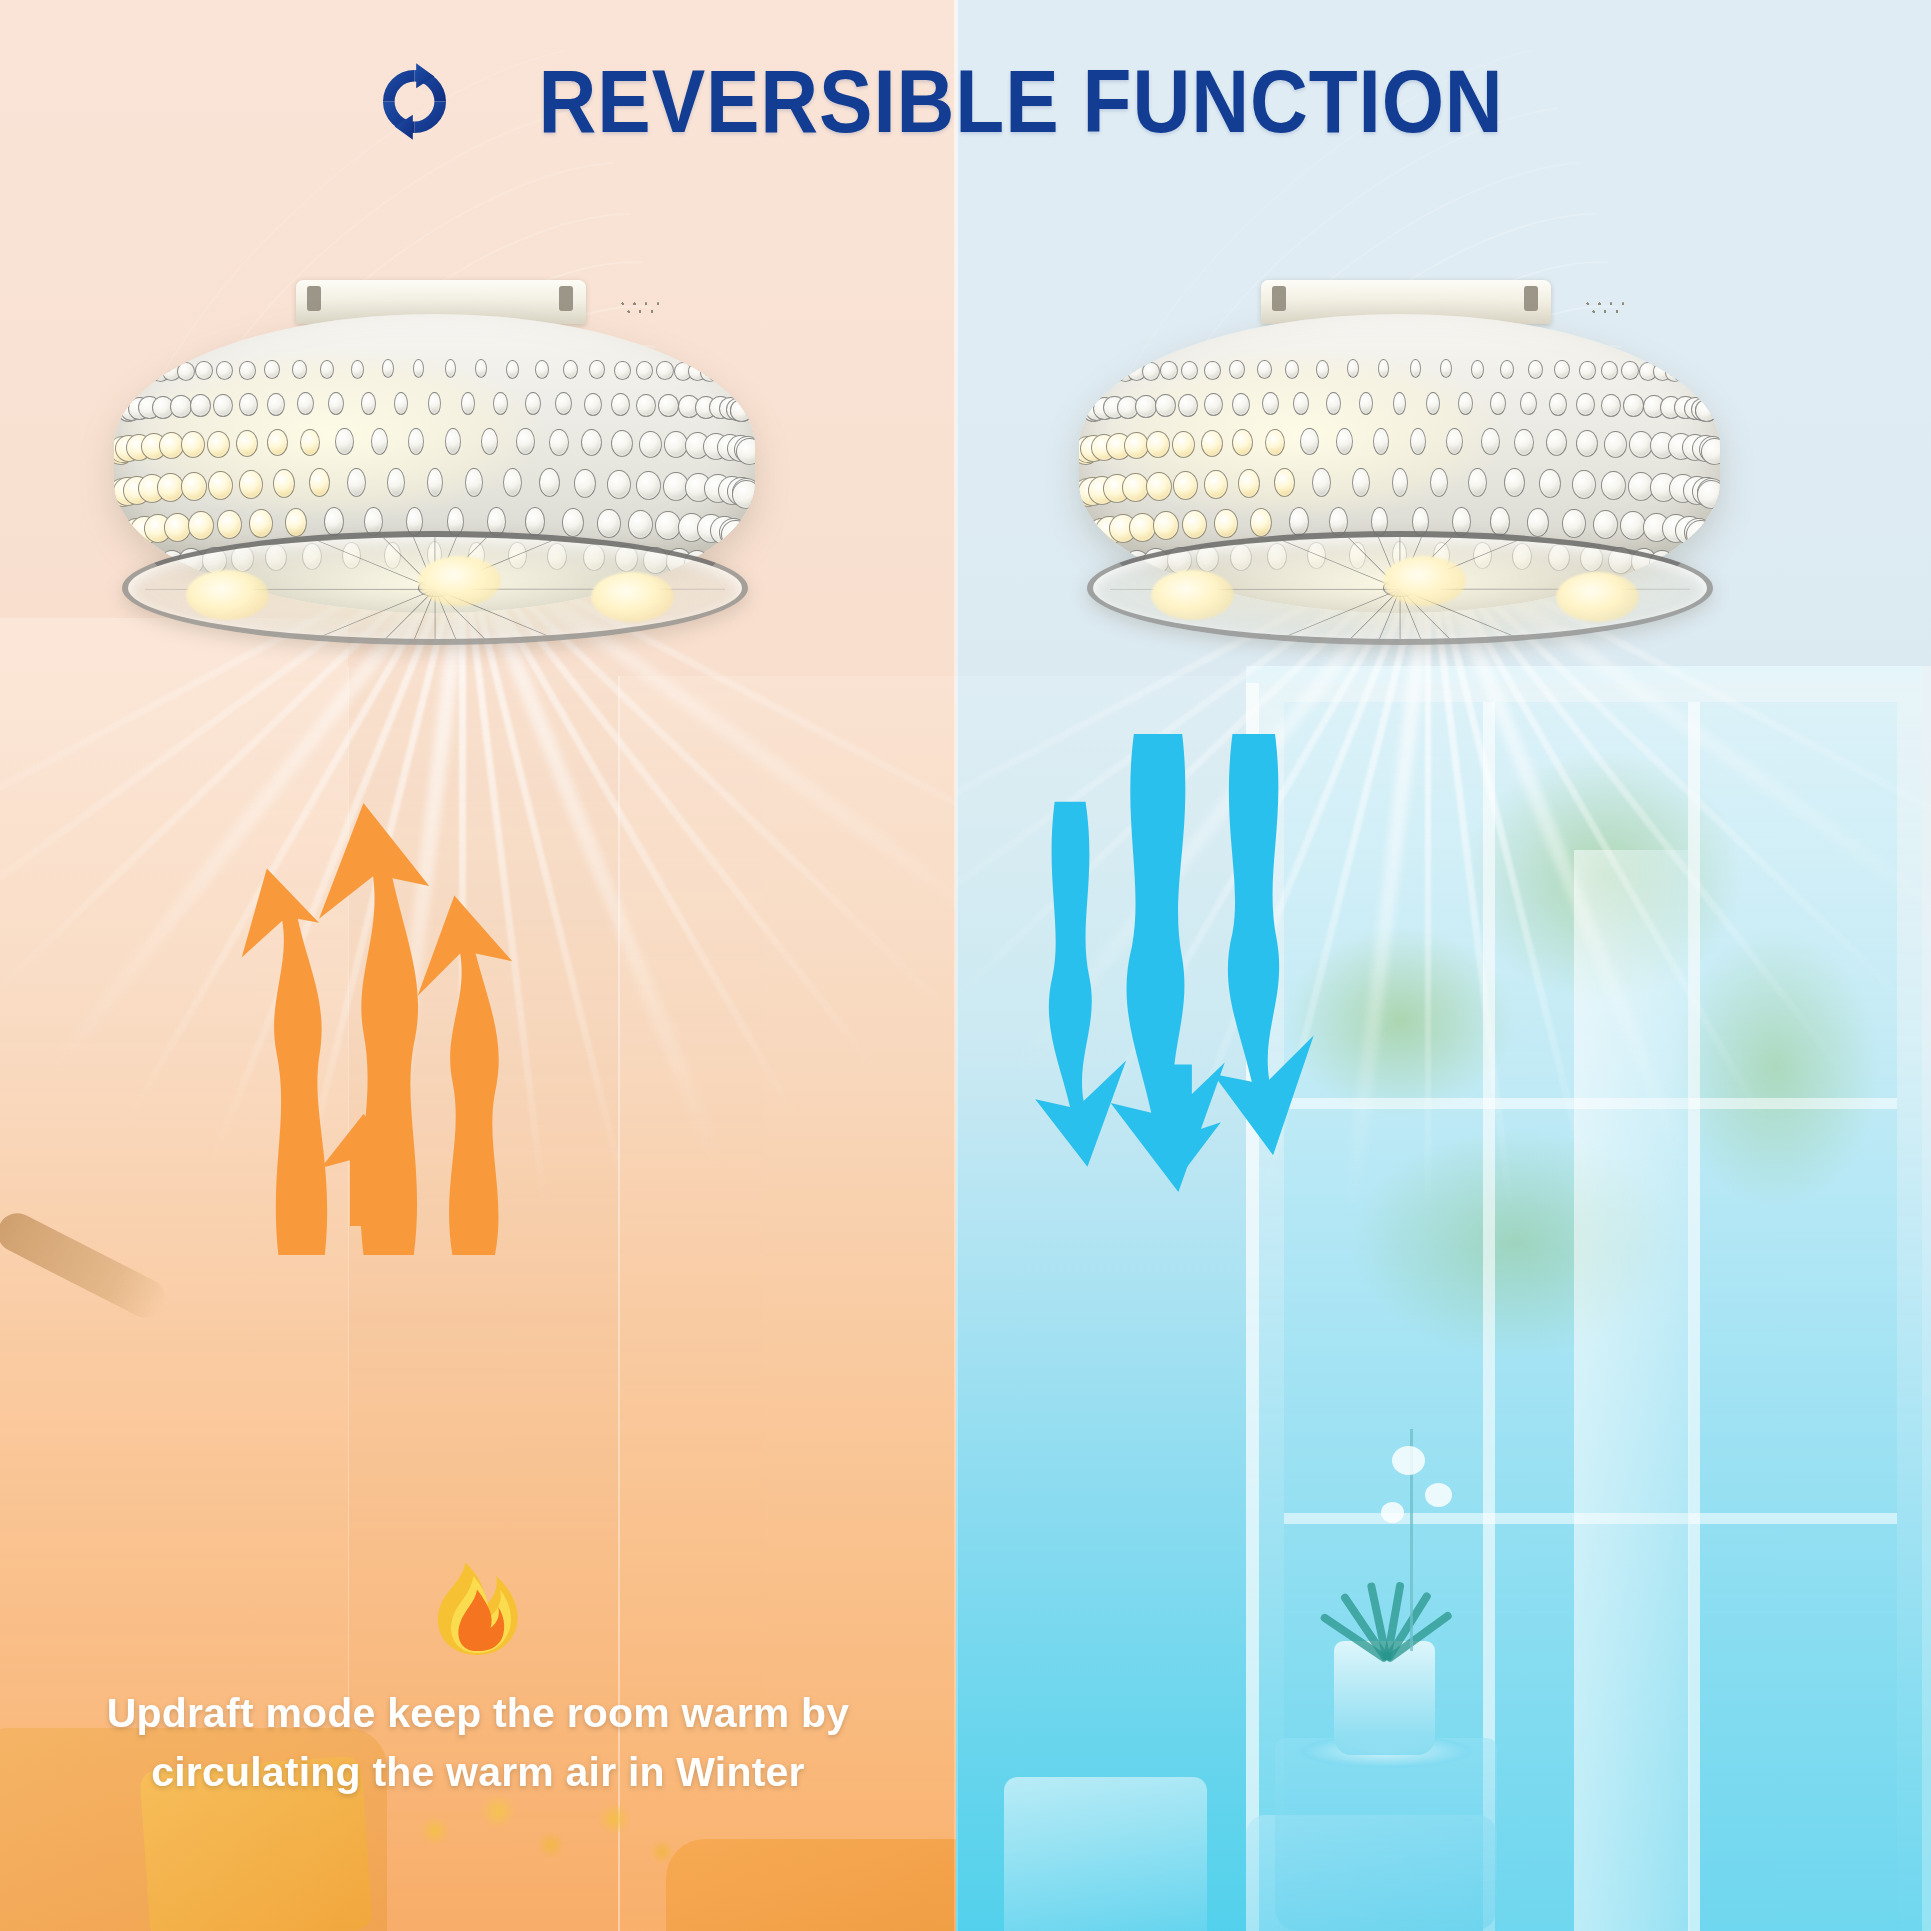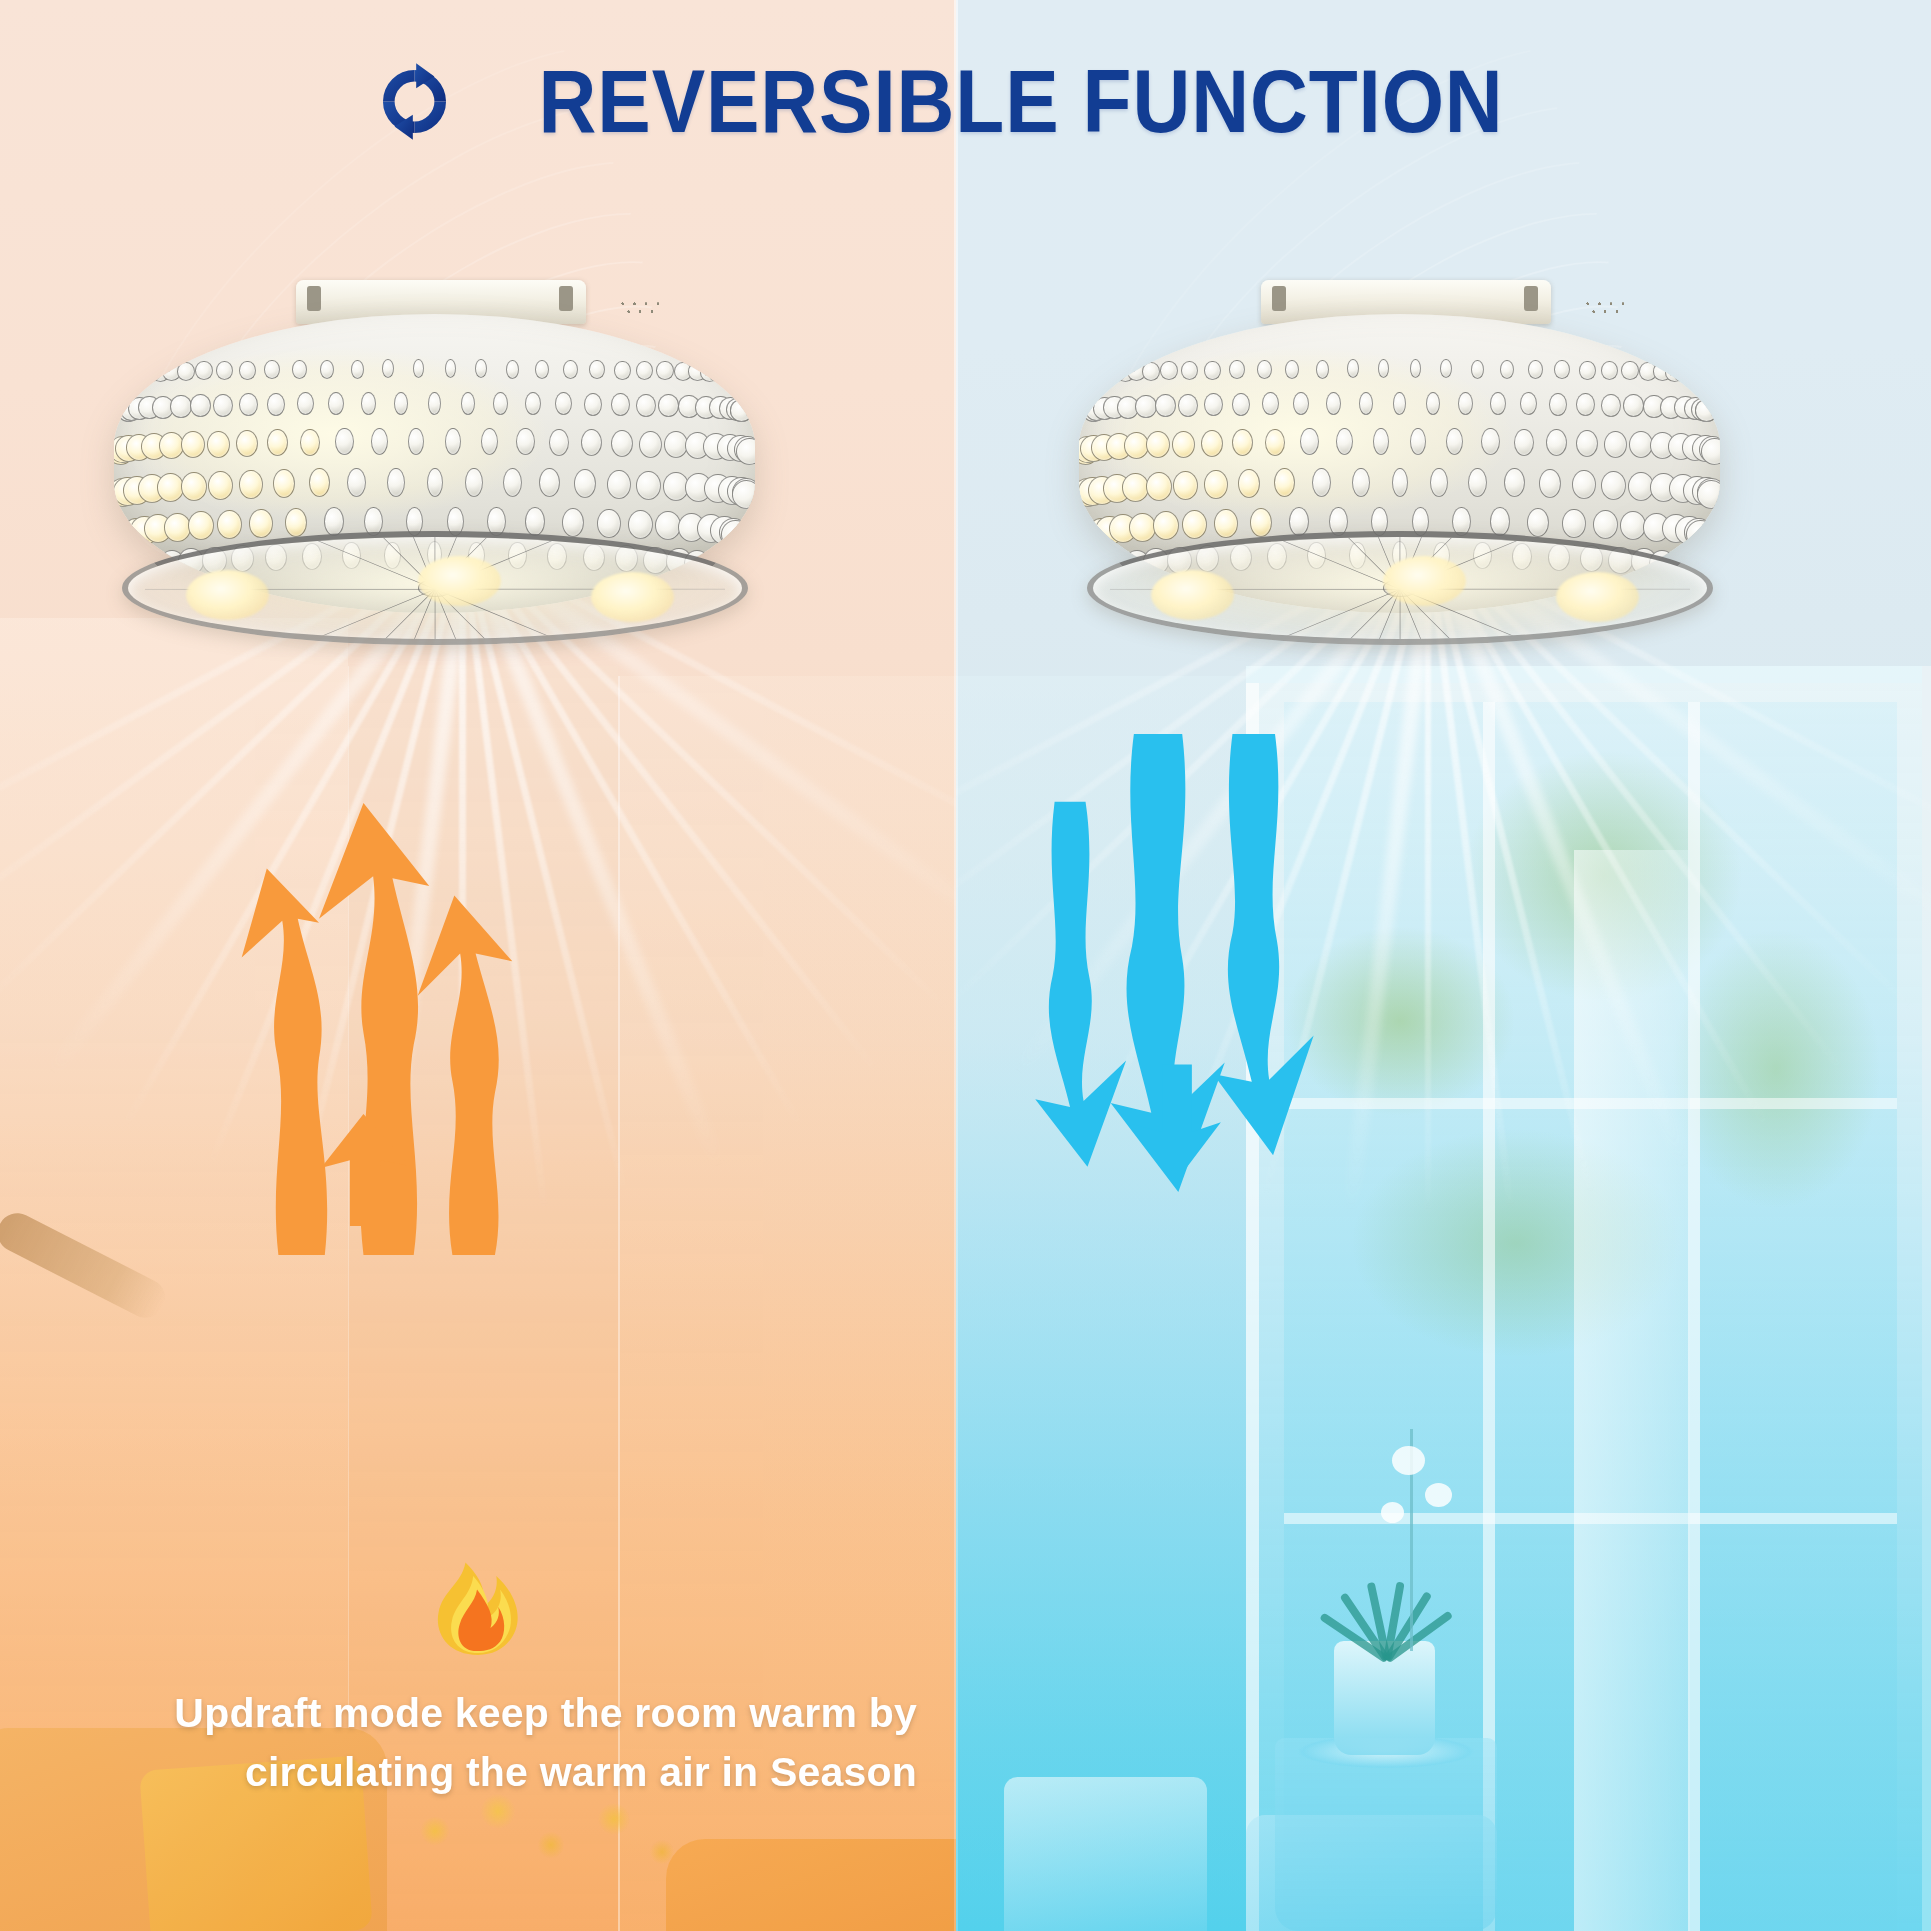--- a/index.html
+++ b/index.html
@@ -300,21 +300,21 @@
     height:135px;
   }
   .cap-emoji { width:102px; height:108px; flex:0 0 auto; }
   .cap-title {
     font-size:70px; font-weight:bold; color:#0f2e86;
     white-space:nowrap;
     text-shadow:0 1.9px 4.8px rgba(255,255,255,.45);
   }
   .cap-body {
     margin-top:13.5px;
-    text-align:right;
+    text-align:center;
     color:#ffffff;
     font-size:41px; font-weight:bold; line-height:1.45;
     letter-spacing:0.2px;
     text-shadow:0 1.9px 5.8px rgba(90,70,40,.28);
     padding:0 39px;
   }
   .cap-right .cap-body { text-shadow:0 1.9px 5.8px rgba(20,100,130,.3); }
   .cap-body span { display:block; }
 </style>
 </head>
@@ -592,21 +592,21 @@
           <path d="M53 108 C 30 108, 22 90, 26 74 C 30 56, 46 48, 48 28
                    C 62 44, 66 58, 62 72 C 76 64, 78 52, 76 42
                    C 88 58, 90 76, 84 88 C 78 100, 68 108, 53 108 Z" fill="#fbdc4f"></path>
           <path d="M52 106 C 34 106, 30 90, 34 78 C 38 64, 50 56, 52 42
                    C 64 58, 70 70, 66 82 C 74 76, 76 68, 74 60
                    C 82 72, 82 88, 76 96 C 70 104, 62 106, 52 106 Z" fill="#f5741f"></path>
         </svg>
       </div>
       <div class="cap-body">
         <span>Updraft mode keep the room warm by</span>
-        <span>circulating the warm air in Season</span>
+        <span>circulating the warm air in Winter</span>
       </div>
     </div>
   </div>
 
   <div class="half half-right">
     <div class="bg-cool"></div>
 
     <div class="room-cool">
       <div class="wall-left"></div>
       <div class="win-frame">

